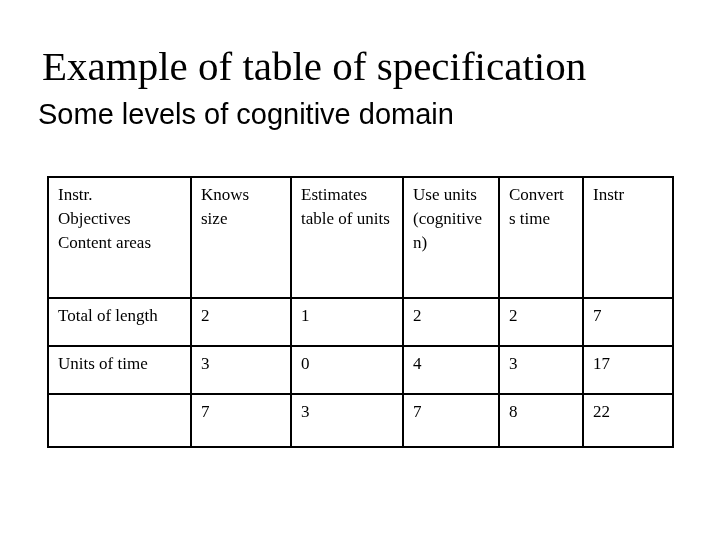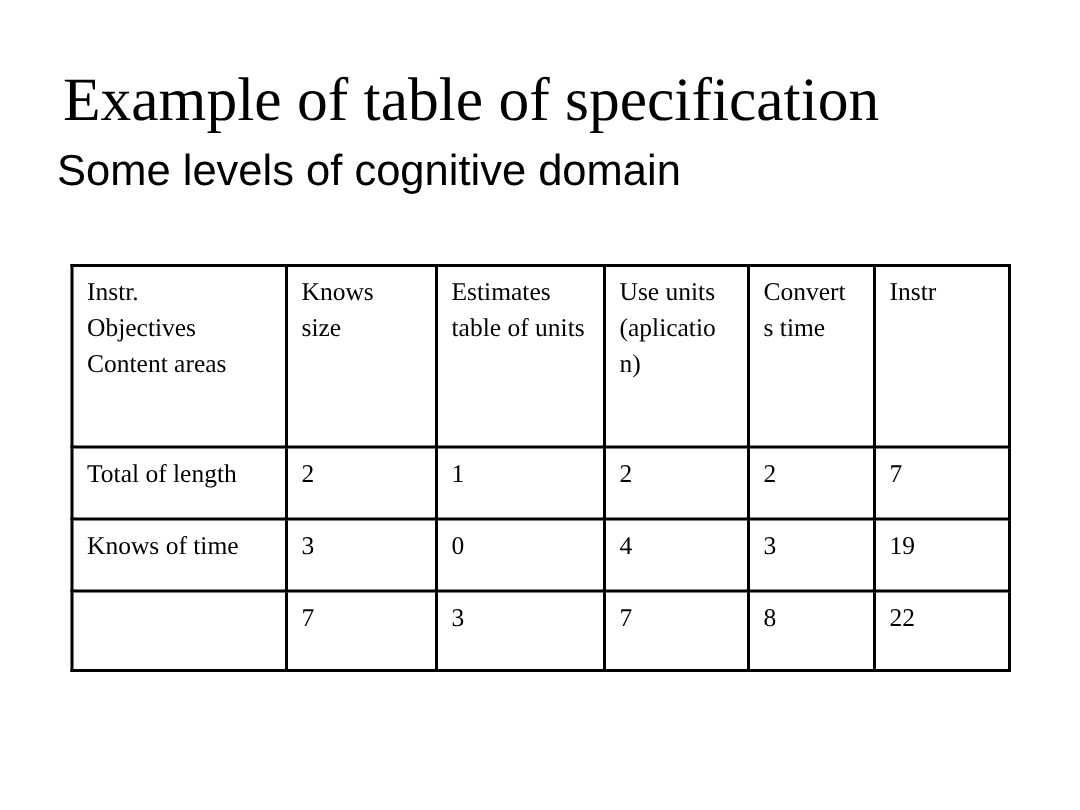--- a/index.html
+++ b/index.html
@@ -87,44 +87,44 @@
     <tbody>
       <tr class="header-row">
         <td>Instr.
 Objectives
 Content areas</td>
         <td>Knows
 size</td>
         <td>Estimates
 table of units</td>
         <td>Use units
-(aplicatio
+(cognitive
 n)</td>
         <td>Convert
 s time</td>
         <td>Instr</td>
       </tr>
 
       <tr class="data-row">
         <td>Total of length</td>
         <td>2</td>
         <td>1</td>
         <td>2</td>
         <td>2</td>
         <td>7</td>
       </tr>
 
 
       <tr class="data-row">
-        <td>Knows of time</td>
+        <td>Units of time</td>
         <td>3</td>
         <td>0</td>
         <td>4</td>
         <td>3</td>
-        <td>19</td>
+        <td>17</td>
       </tr>
 
       <tr class="last-row">
         <td></td>
         <td>7</td>
         <td>3</td>
         <td>7</td>
         <td>8</td>
         <td>22</td>
       </tr>

